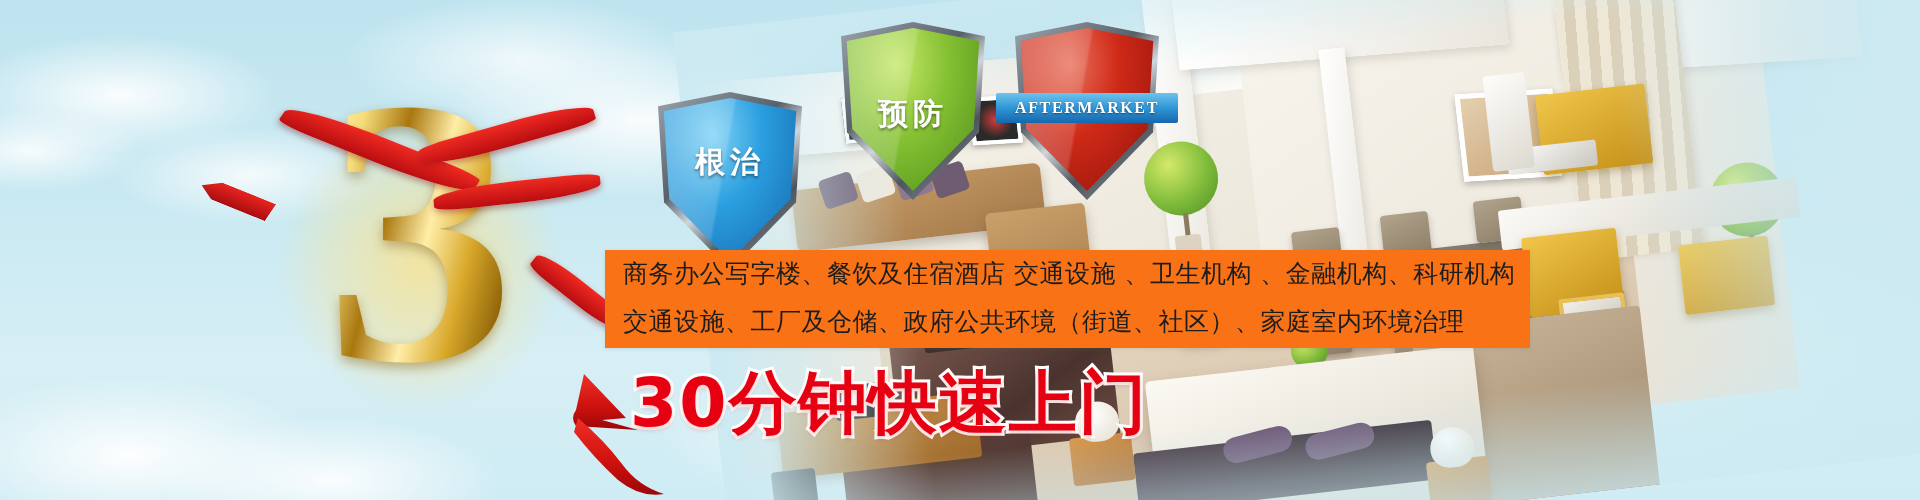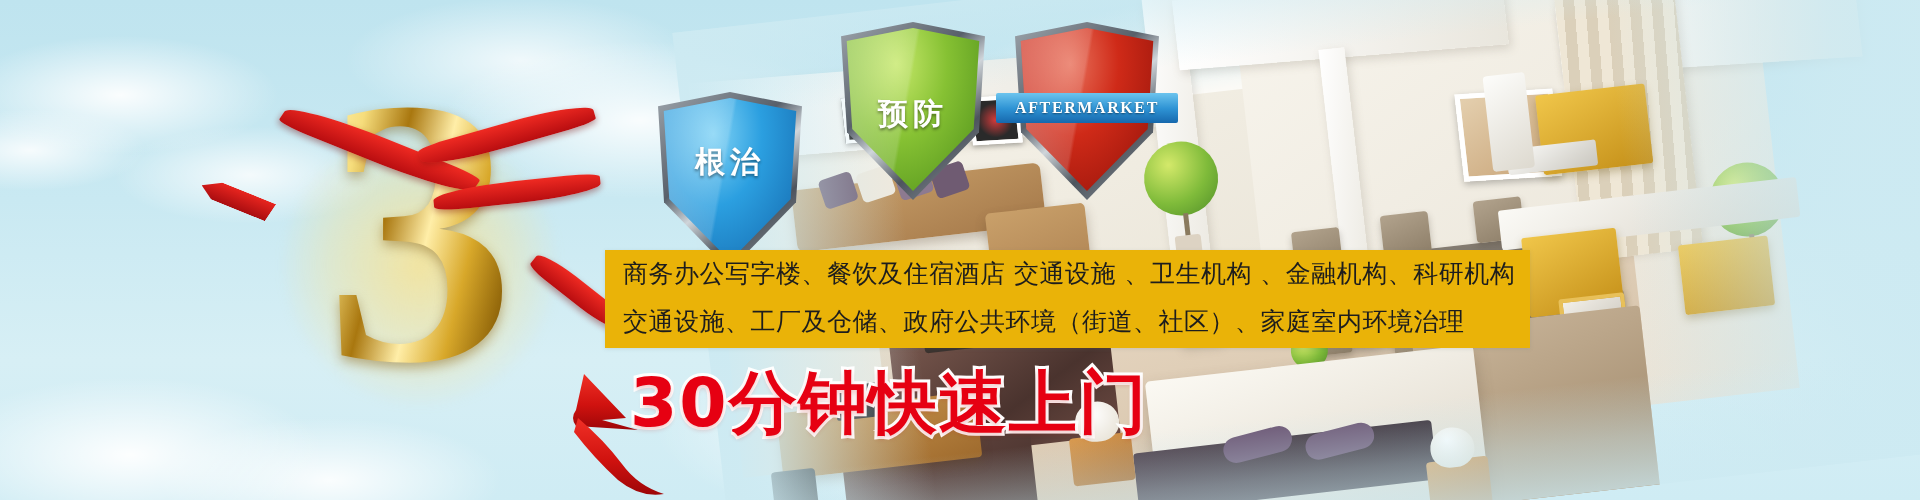--- a/index.html
+++ b/index.html
@@ -168,21 +168,21 @@
   .sh2{left:838px;top:22px;}
   .sh3{left:1012px;top:22px;}
   .sh1 .ribbon{top:18px;}
   .sh2 .ribbon{top:40px;}
   .sh3 .ribbon{top:28px;margin-top:43px;}
   .sh1 .sh-cn{top:52px;}
   .sh2 .sh-cn{top:74px;}
   .sh3 .sh-cn{top:62px;}
 
   
-  .panel{position:absolute;left:605px;top:250px;width:925px;height:98px;background:#eab308;
+  .panel{position:absolute;left:605px;top:250px;width:925px;height:98px;background:#f97316;
     box-shadow:0 1px 4px rgba(90,110,120,.16);}
   .panel .ln{color:#1d1d1d;font-size:25px;line-height:48px;padding-left:18px;white-space:nowrap;
     font-family:"DejaVu Sans","Liberation Sans",sans-serif;letter-spacing:.5px;}
 
   
   .headline{position:absolute;left:630px;top:358px;font-size:68px;font-weight:bold;
     color:#e60012;letter-spacing:2px;white-space:nowrap;
     font-family:"DejaVu Sans","Liberation Sans",sans-serif;
     -webkit-text-stroke:6px #ffffff;paint-order:stroke fill;
     text-shadow:0 3px 5px rgba(190,20,20,.22);}

